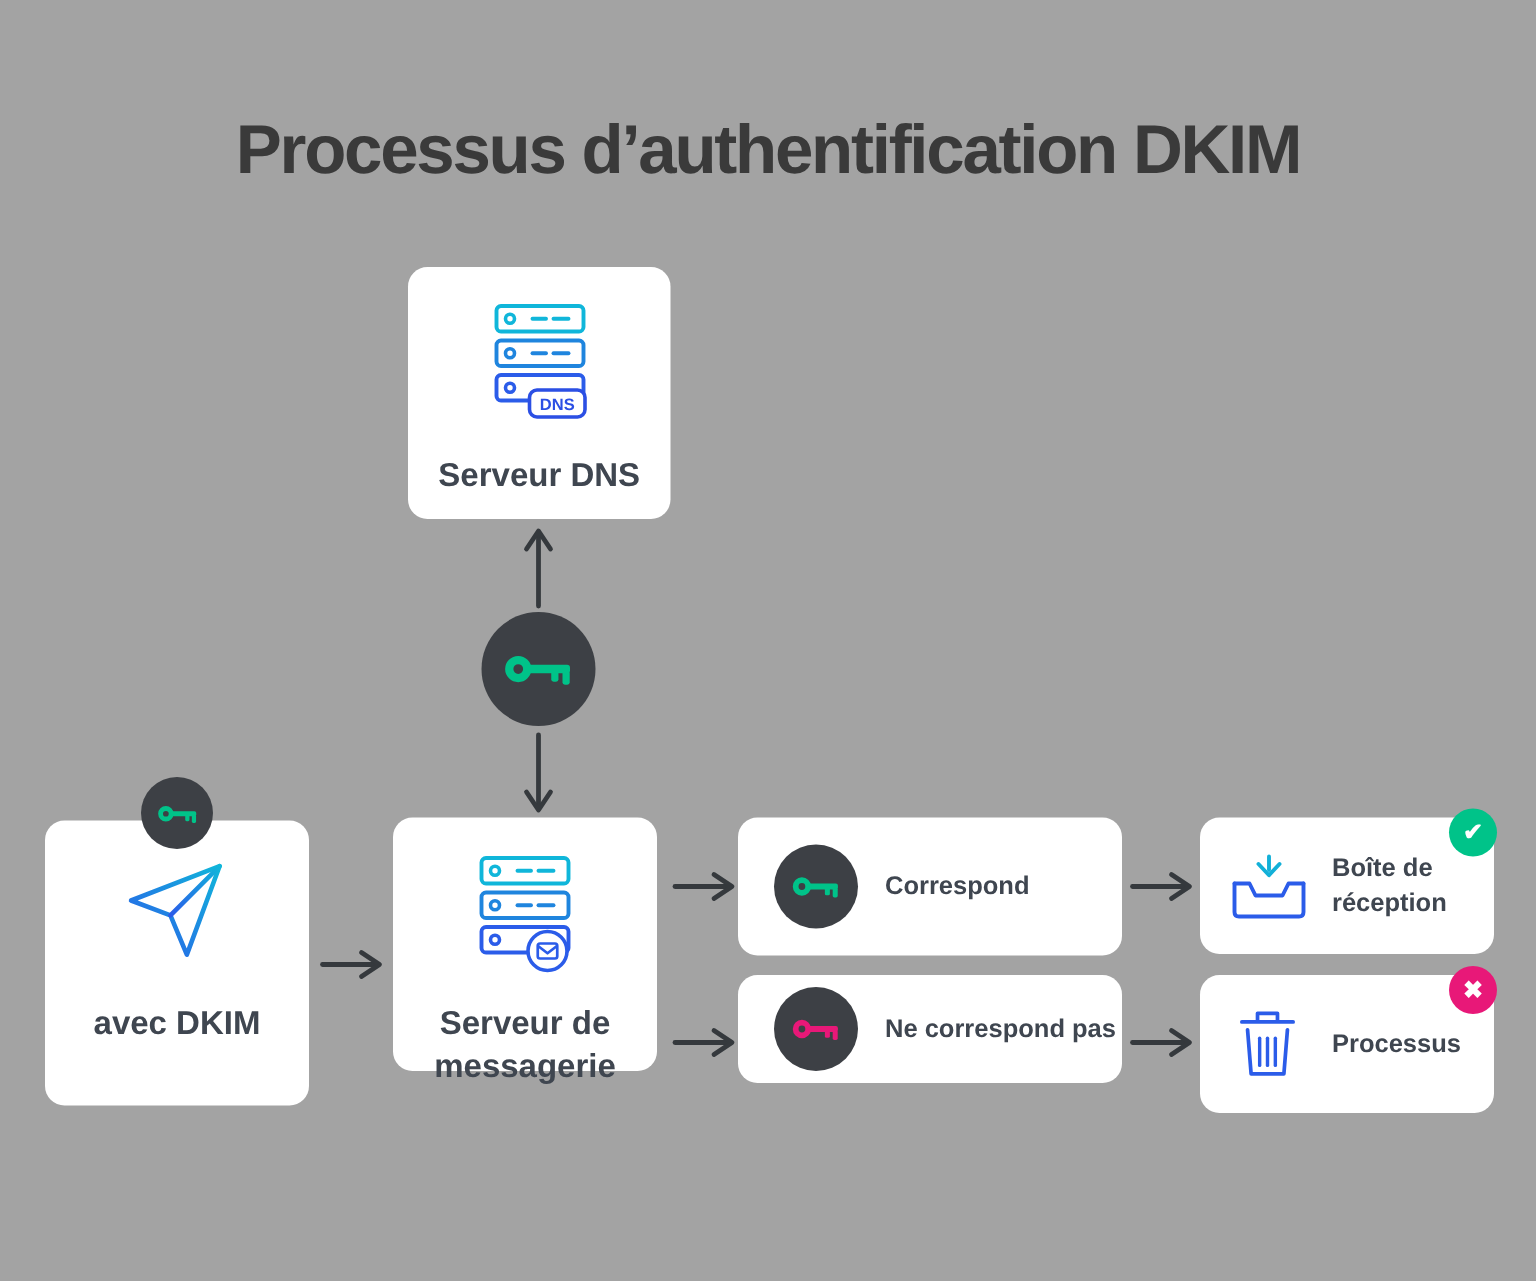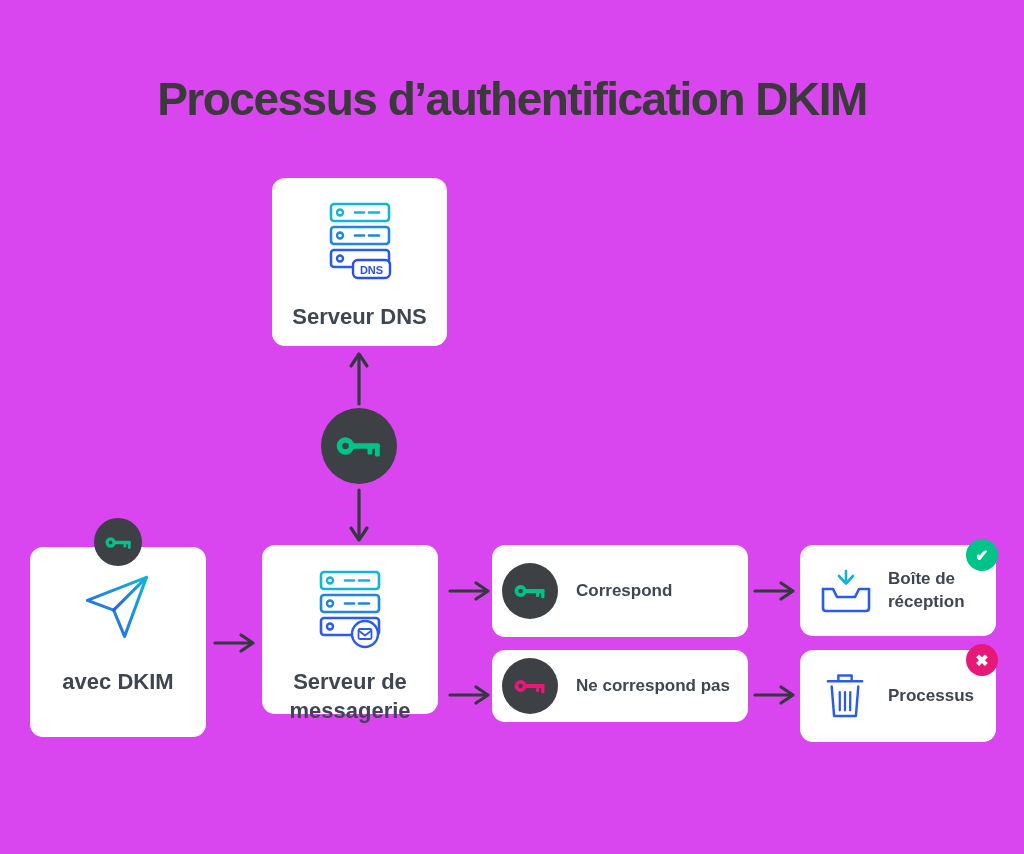--- a/index.html
+++ b/index.html
@@ -1,36 +1,36 @@
 <!DOCTYPE html>
 <html><head>
 <meta charset="utf-8">
 <style>
   html,body{margin:0;padding:0;background:#e9e8e8;}
-  .canvas{position:relative;width:1024px;height:854px;background:#d946ef;
+  .canvas{position:relative;width:1024px;height:854px;background:#a3a3a3;
           font-family:"Liberation Sans",sans-serif;overflow:hidden;}
   .title{position:absolute;top:72px;left:0;width:100%;margin:0;text-align:center;
          font-size:46px;font-weight:800;color:#3a3a3a;letter-spacing:-1.5px;}
   .card{position:absolute;background:#fff;border-radius:13px;}
   .card-label{position:absolute;left:0;right:0;text-align:center;font-size:22px;
               font-weight:700;color:#3f4650;line-height:1.32;}
   .icon-center{position:absolute;left:50%;transform:translateX(-50%);}
   .key-circle{position:absolute;background:#3d4045;border-radius:50%;
               display:flex;align-items:center;justify-content:center;}
   .key-lg{width:76px;height:76px;left:321px;top:408px;}
   .key-sm{width:48px;height:48px;left:50%;margin-left:-24px;top:-29px;}
   .key-md{width:56px;height:56px;position:static;flex:0 0 auto;}
   .card-dns{left:272px;top:178px;width:175px;height:168px;}
   .card-email{left:30px;top:547px;width:176px;height:190px;}
   .card-mail{left:262px;top:545px;width:176px;height:169px;}
   .card-match{left:492px;top:545px;width:256px;height:92px;}
   .card-nomatch{left:492px;top:650px;width:256px;height:72px;}
   .card-inbox{left:800px;top:545px;width:196px;height:91px;}
   .card-spam{left:800px;top:650px;width:196px;height:92px;}
-  .branch-card{display:flex;align-items:center;gap:18px;padding-left:10px;box-sizing:border-box;}
+  .branch-card{display:flex;align-items:center;gap:18px;padding-left:24px;box-sizing:border-box;}
   .branch-label{font-size:17px;font-weight:700;color:#3f4650;}
   .result-card{display:flex;align-items:center;box-sizing:border-box;}
   .card-inbox{padding-left:20px;gap:16px;}
   .card-spam{padding-left:26px;gap:24px;}
   .result-label{font-size:17px;font-weight:700;color:#3f4650;line-height:1.3;text-align:left;}
   .badge{position:absolute;width:32px;height:32px;border-radius:50%;color:#fff;
          display:flex;align-items:center;justify-content:center;font-size:16px;
          font-weight:700;left:166px;top:-6px;}
   .badge-check{background:#00c389;}
   .badge-cross{background:#e81878;}

